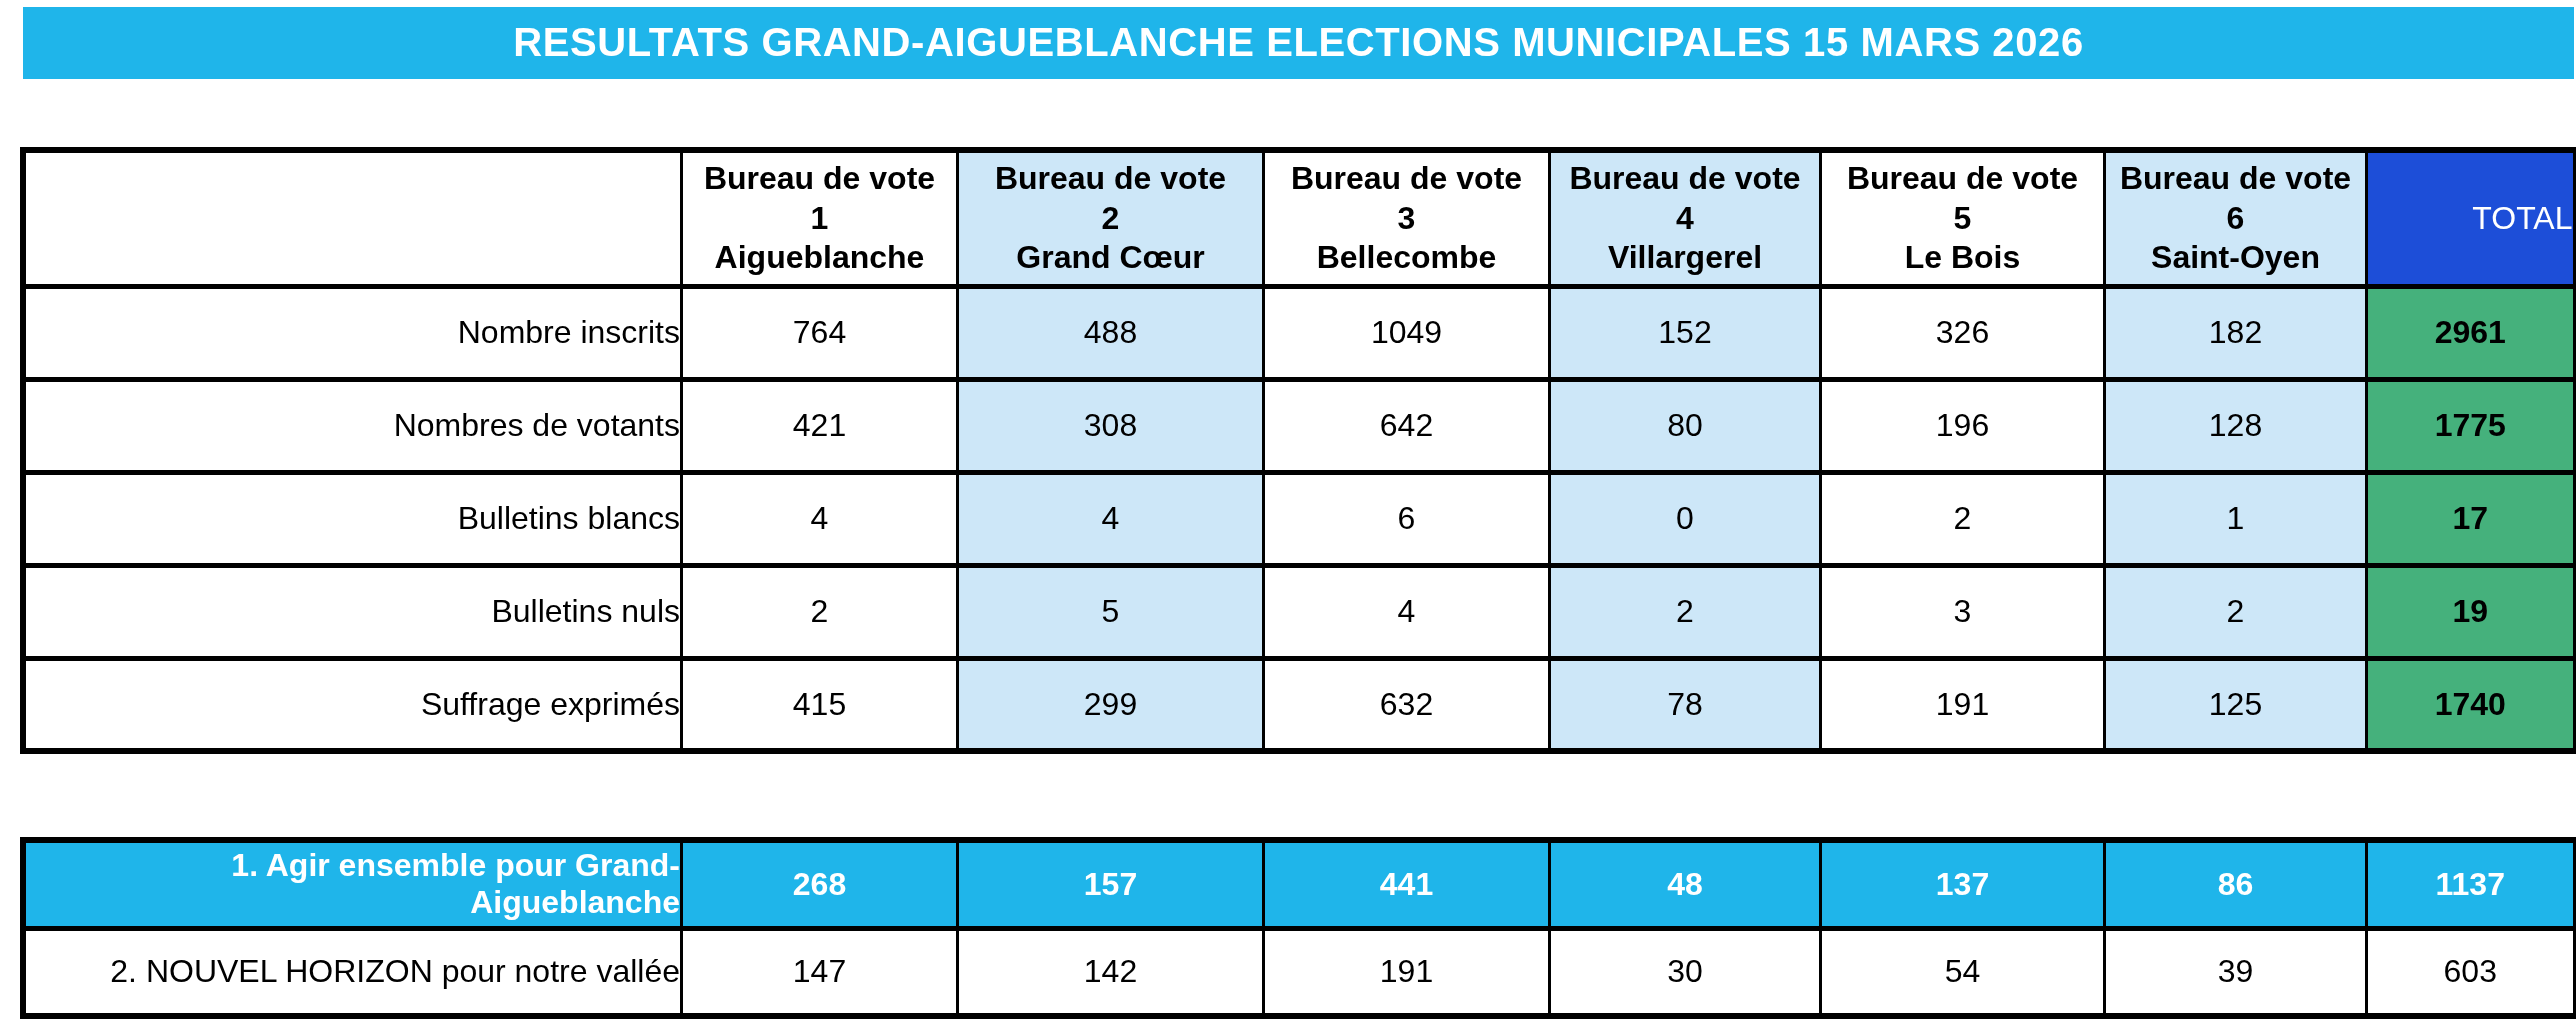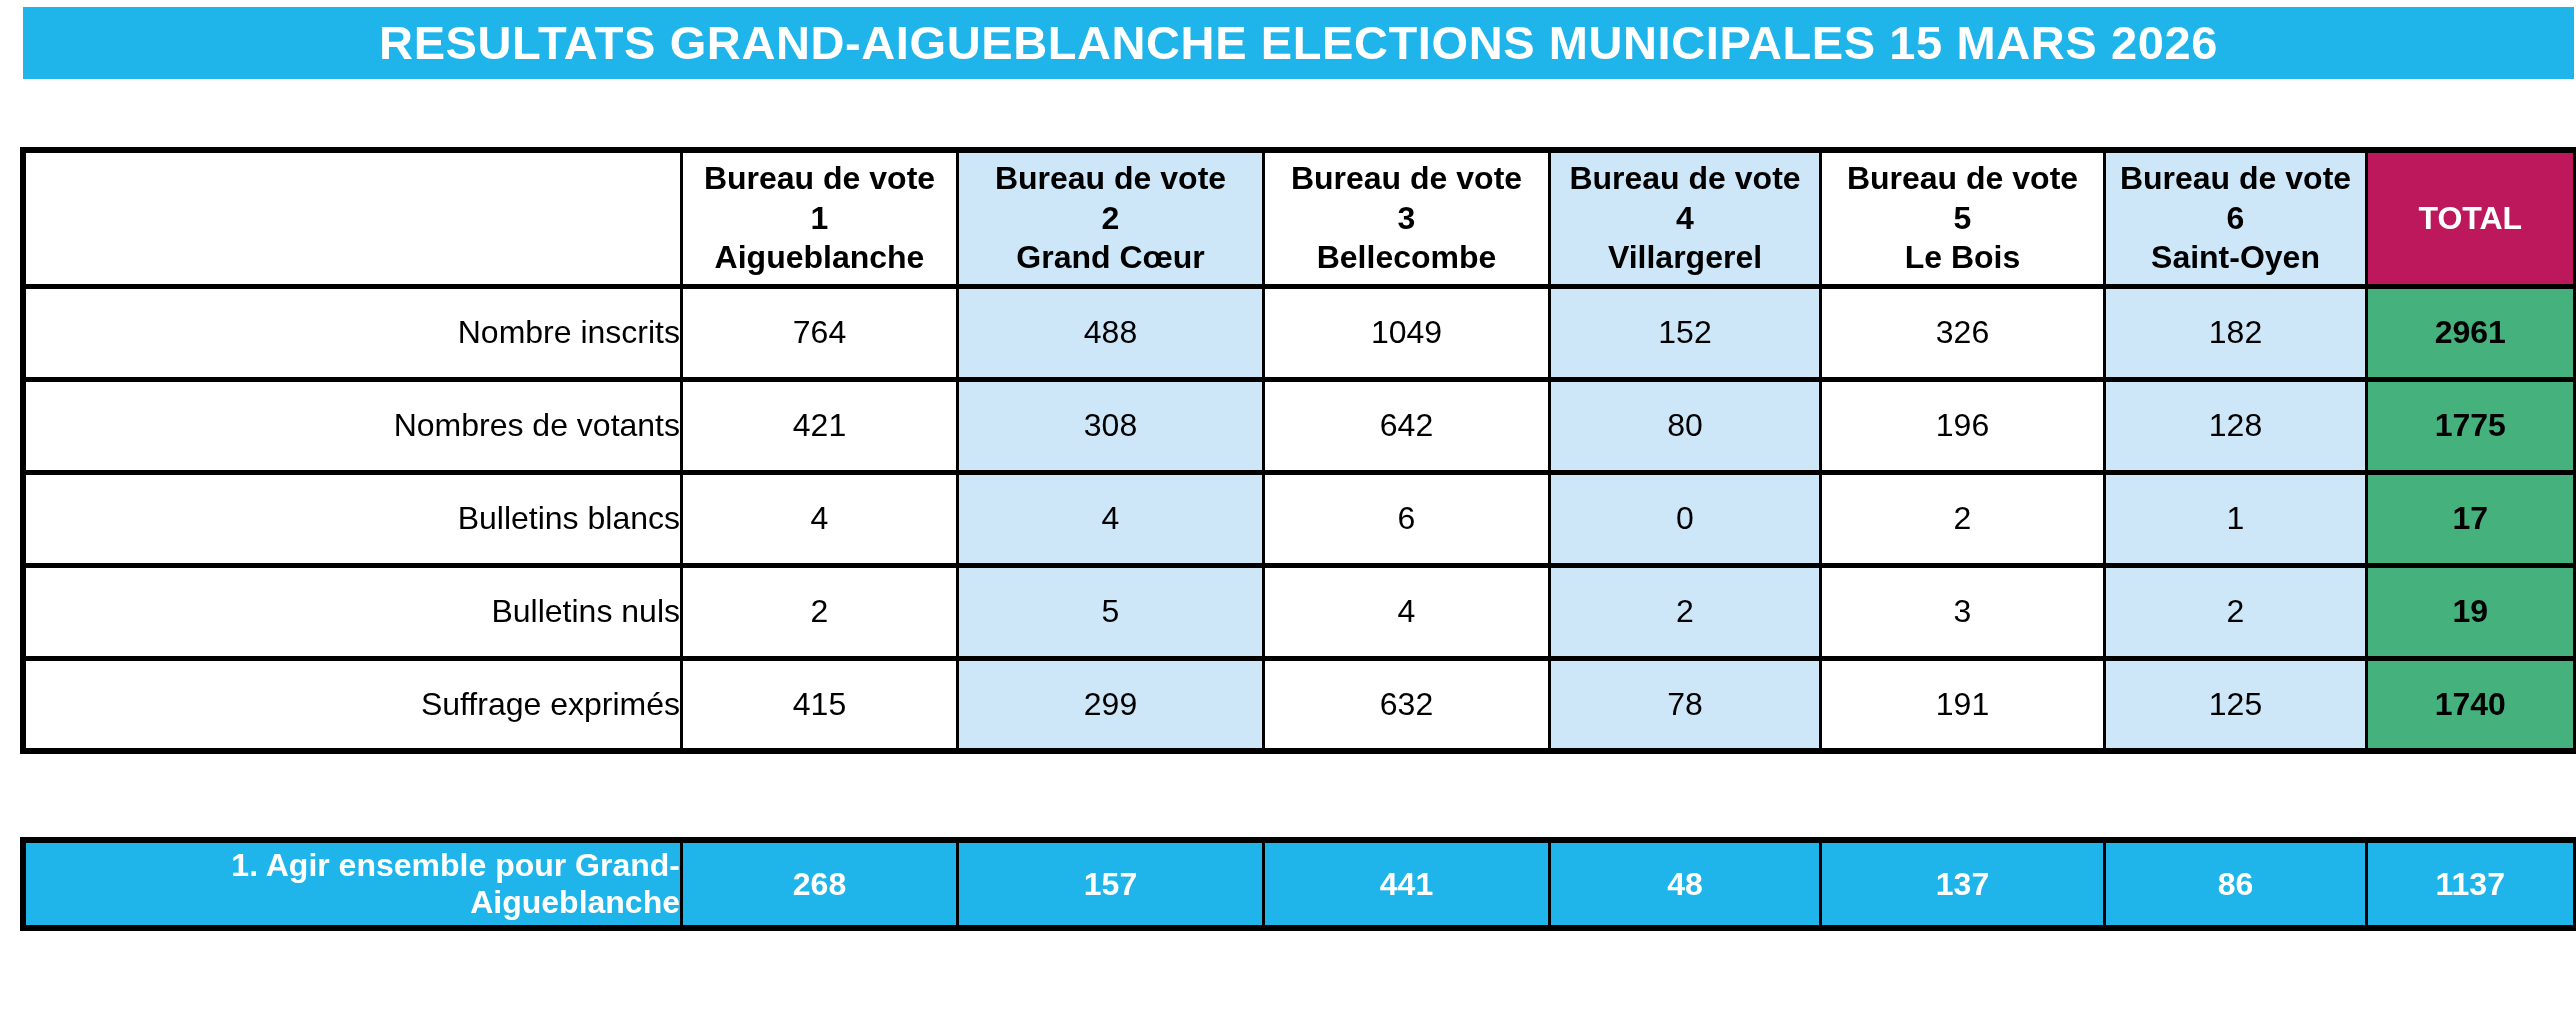--- a/index.html
+++ b/index.html
@@ -2,21 +2,21 @@
 <html style="font-size:9.5px"><head>
 <meta charset="utf-8">
 <style>
   html,body{margin:0;padding:0;background:#ffffff;}
   .page{position:relative;width:2576px;height:1028px;background:#ffffff;
         font-family:"Liberation Sans", sans-serif;color:#000;}
 
   
   .banner{position:absolute;left:23px;top:6.5px;width:2551px;height:72px;
           background:#1FB5EA;display:flex;align-items:center;justify-content:center;}
-  .banner span{color:#ffffff;font-weight:bold;font-size:47px;letter-spacing:0.6px;}
+  .banner span{color:#ffffff;font-weight:bold;font-size:40px;letter-spacing:0.6px;}
 
   
   table{border-collapse:collapse;table-layout:fixed;position:absolute;left:19.5px;
         background:#ffffff;}
   #results-table{top:147px;width:2553px;}
   #candidates-table{top:837px;width:2553px;}
   td{border:3.6px solid #000;border-top-width:5.3px;border-bottom-width:5.3px;
      font-size:32px;text-align:center;vertical-align:middle;overflow:hidden;
      padding:0;}
   table{border:6px solid #000;}
@@ -26,21 +26,21 @@
   #candidates-table tr{height:88px;margin-top:26px;}
 
   
   td.alt{background:#CDE7F8;}
   td.lbl{text-align:right;padding-left:7.1px;}
 
   
   td.hdr{font-weight:bold;}
   .hdr3{display:flex;flex-direction:column;justify-content:space-between;
         height:116px;padding:6px 0;}
-  td.total-h{background:#be185d;color:#ffffff;font-weight:bold;}
+  td.total-h{background:#1d4ed8;color:#ffffff;font-weight:normal;text-align:right;}
 
   
   td.total-d{background:#45B17C;color:#000000;font-weight:bold;}
 
   
   tr.win td{background:#1FB5EA;color:#ffffff;font-weight:bold;}
 </style>
 </head>
 <body>
 
@@ -176,17 +176,27 @@
         <tr class="win">
           <td class="lbl">1. Agir ensemble pour Grand-Aigueblanche</td>
           <td>268</td>
           <td>157</td>
           <td>441</td>
           <td>48</td>
           <td>137</td>
           <td>86</td>
           <td>1137</td>
         </tr>
+        <tr class="">
+          <td class="lbl">2. NOUVEL HORIZON pour notre vallée</td>
+          <td>147</td>
+          <td>142</td>
+          <td>191</td>
+          <td>30</td>
+          <td>54</td>
+          <td>39</td>
+          <td>603</td>
+        </tr>
       </tbody>
   </table>
 
 </div>
 
 
 </body></html>

